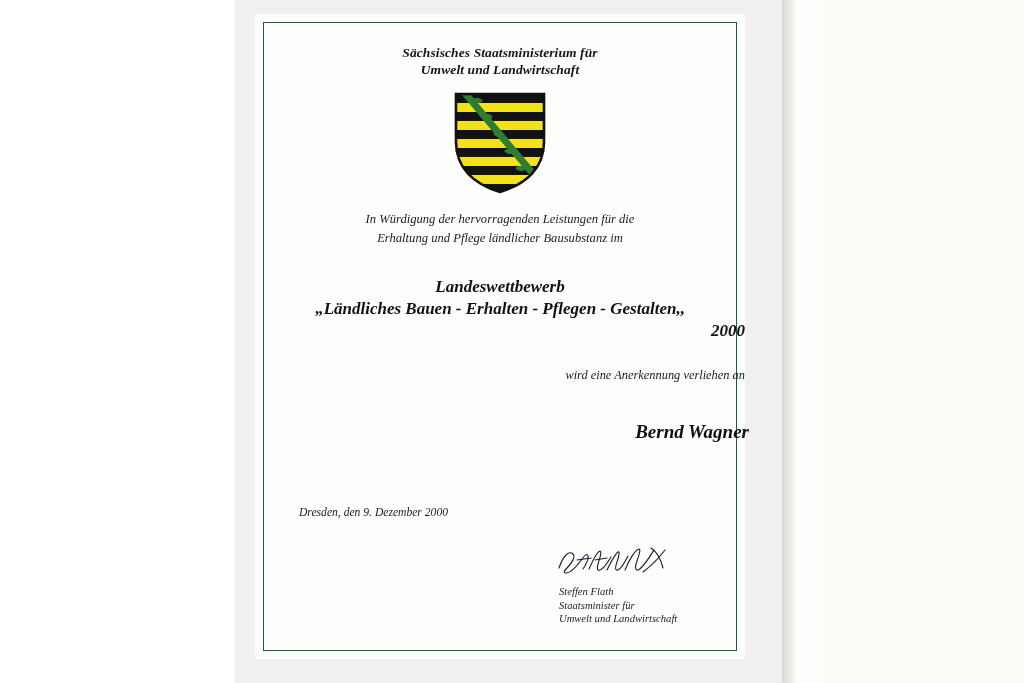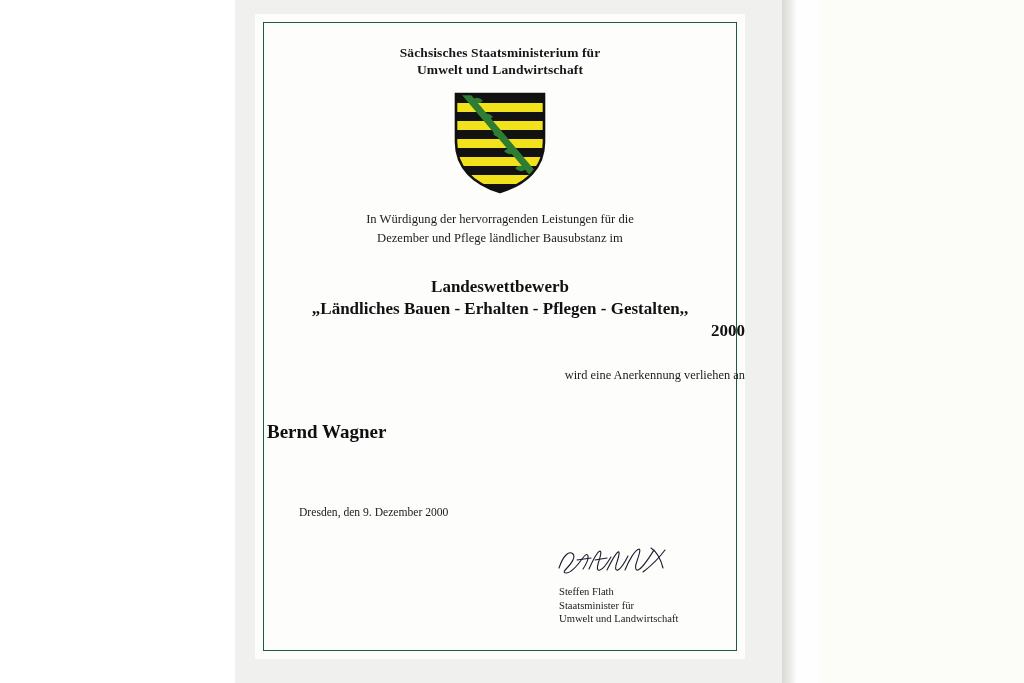--- a/index.html
+++ b/index.html
@@ -68,20 +68,21 @@
   }
 
   
   .certificate {
     position: absolute;
     left: 255px;
     top: 14px;
     width: 490px;
     height: 645px;
     background: #fdfdfb;
+    font-style: italic;
   }
 
   
   .cert-border {
     position: absolute;
     left: 8px;
     top: 8px;
     right: 8px;
     bottom: 8px;
     border: 1.3px solid #1e5c3c;
@@ -163,23 +164,23 @@
     left: 0;
     width: 490px;
     text-align: right;
     font-size: 12.4px;
     color: #1b1b1e;
   }
 
   .recipient {
     position: absolute;
     top: 406px;
-    left: 12px;
-    width: 490px;
-    text-align: left;
+    left: 4px;
+    width: 490px;
+    text-align: right;
   }
   .recipient .name {
     font-weight: bold;
     font-size: 19px;
     line-height: 24px;
     color: #0f0f12;
   }
   .recipient .place {
     font-weight: bold;
     font-size: 13.5px;
@@ -263,21 +264,21 @@
               <path d="M52,61 q6,-5 11,1 q-6,5 -11,-1 Z"></path>
               <path d="M63,78 q6,-5 11,1 q-6,5 -11,-1 Z"></path>
             </g>
           </g>
           <path d="M4,4 L92,4 L92,52 C92,78 74,94 48,102 C22,94 4,78 4,52 Z" fill="none" stroke="#101010" stroke-width="2.6"></path>
         </svg>
       </div>
 
       <div class="citation">
         <div>In Würdigung der hervorragenden Leistungen für die</div>
-        <div>Dezember und Pflege ländlicher Bausubstanz im</div>
+        <div>Erhaltung und Pflege ländlicher Bausubstanz im</div>
       </div>
 
       <div class="competition">
         <div class="line1">Landeswettbewerb</div>
         <div class="line2">„Ländliches Bauen - Erhalten - Pflegen - Gestalten,,</div>
         <div class="line3">2000</div>
       </div>
 
       <div class="awarded-to">wird eine Anerkennung verliehen an</div>
 

